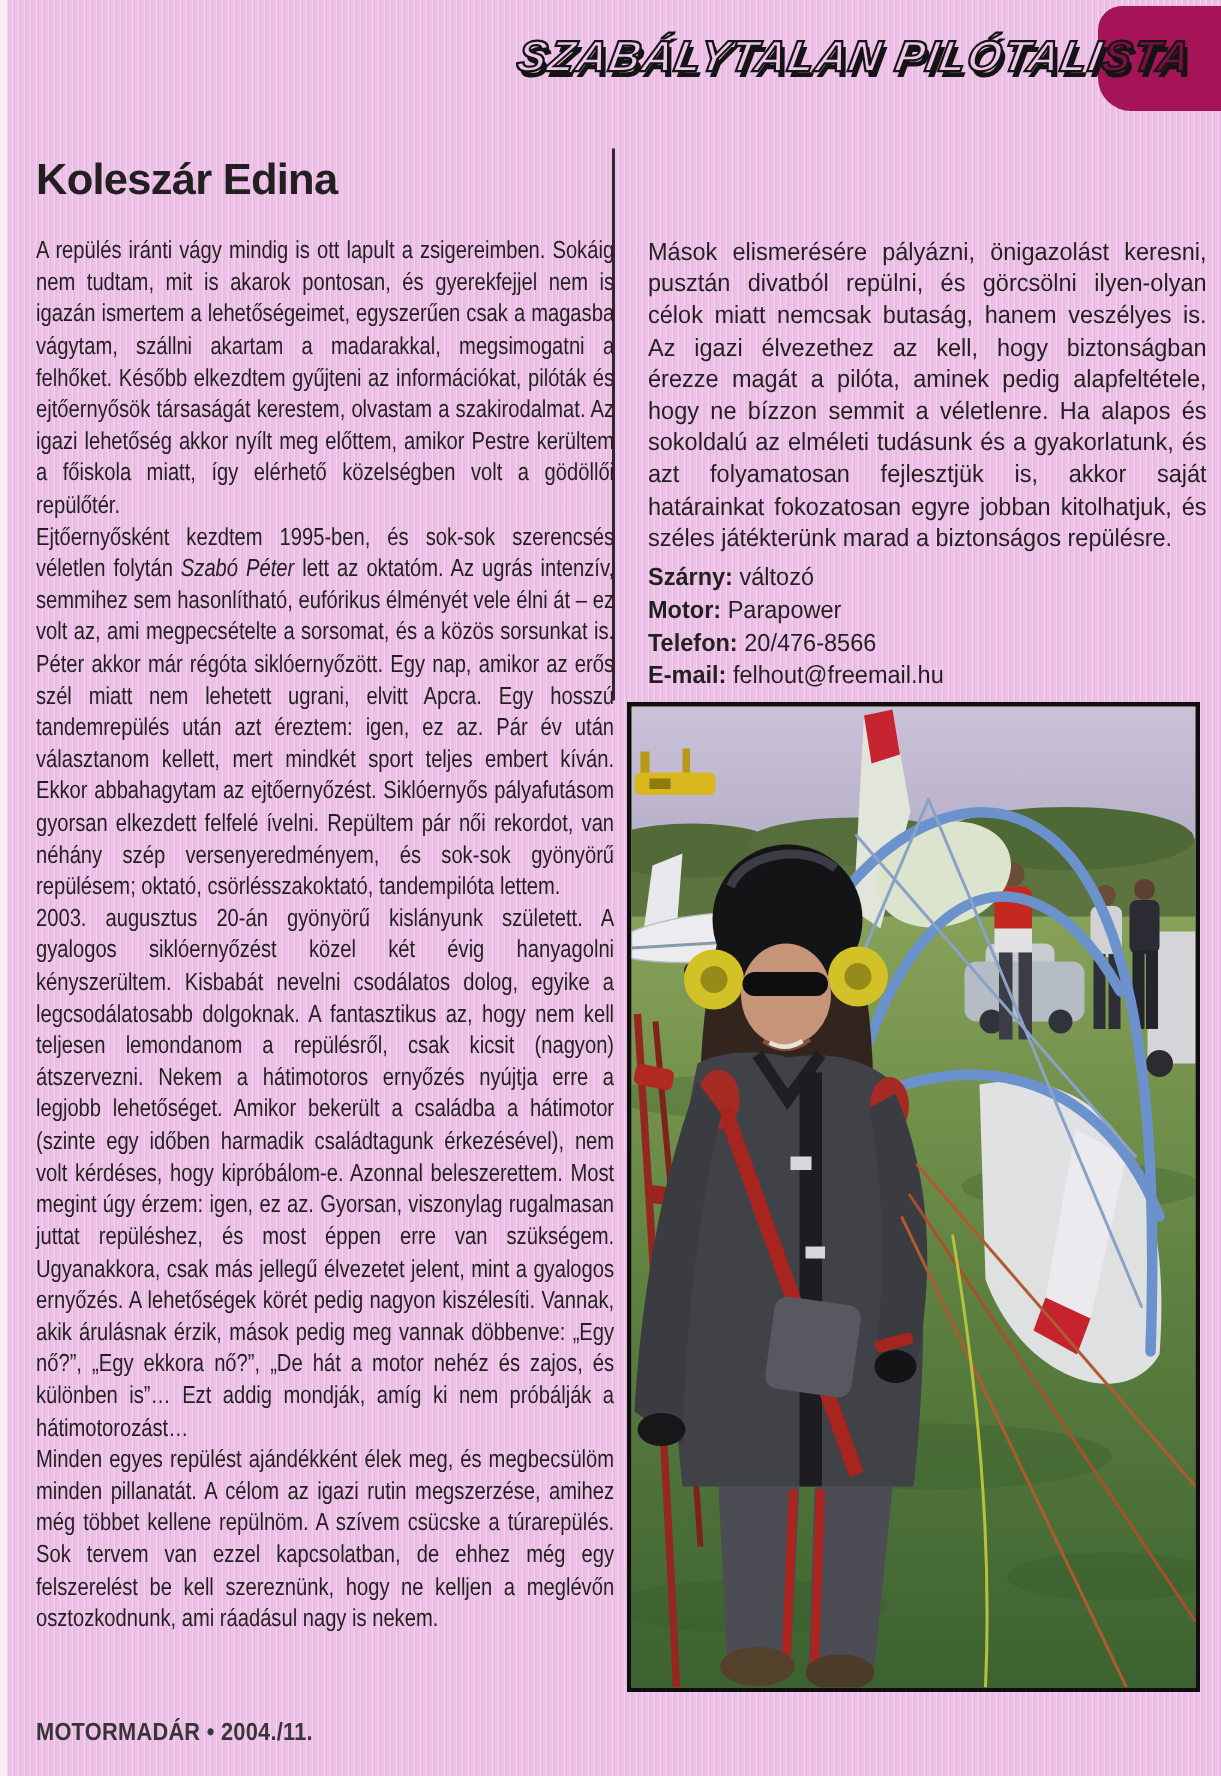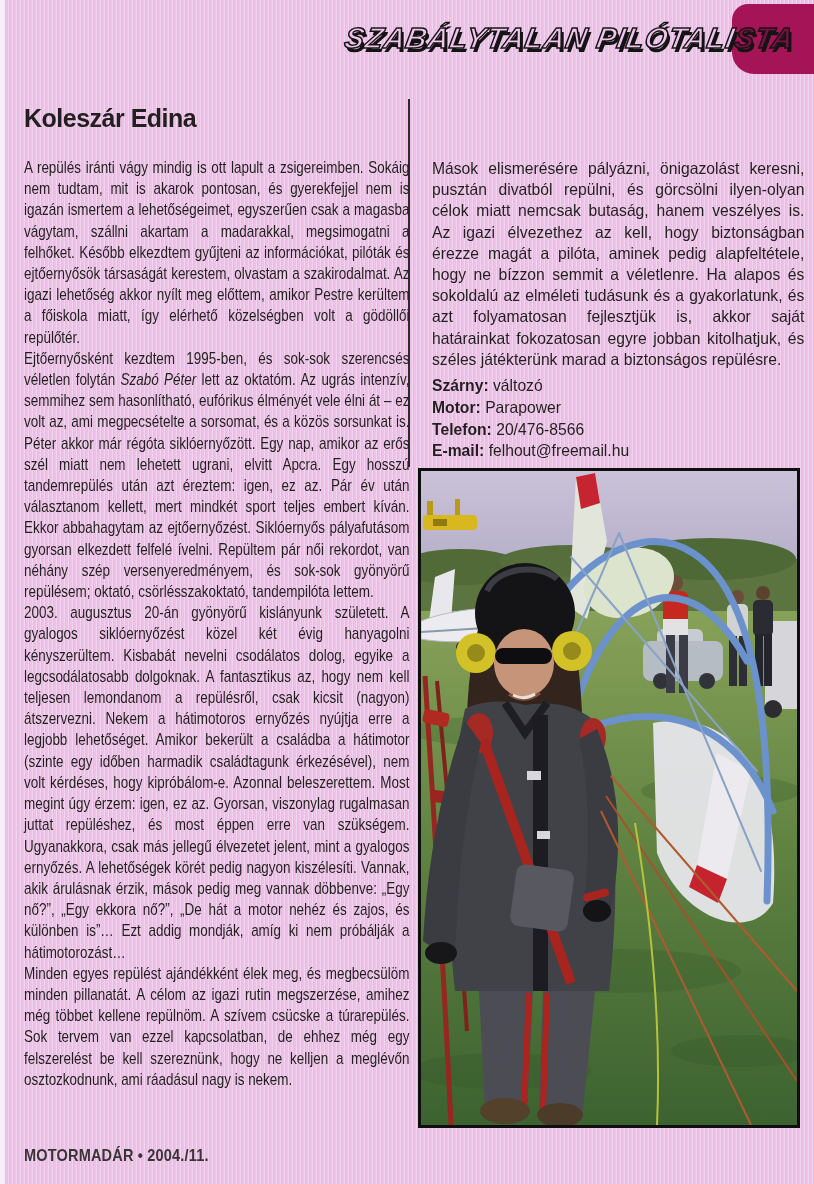--- a/index.html
+++ b/index.html
@@ -6,21 +6,21 @@
   .page{position:relative;width:814px;height:1184px;overflow:hidden;
         background-color:#eec2e8;
         background-image:repeating-linear-gradient(90deg, rgba(255,255,255,.30) 0 1px, rgba(208,150,200,.18) 1px 2px, rgba(255,255,255,0) 2px 4px);
         font-family:"Liberation Sans",sans-serif;color:#231f20;}
   .left-edge{position:absolute;left:0;top:0;width:5px;height:100%;background:#f9eef7;}
   .corner-tab{position:absolute;top:4px;right:0;width:82px;height:70px;background:#a51457;border-radius:16px 0 0 22px;}
   .masthead{position:absolute;top:22px;right:20px;transform:skewX(-10deg);white-space:nowrap;
             font-weight:bold;font-style:italic;font-size:29px;letter-spacing:1px;
             color:#f0c4ec;-webkit-text-stroke:1.5px #141414;text-shadow:3px 4px 0 #141414;}
   .masthead .on-tab{color:#7c0f42;}
-  .heading{position:absolute;left:24px;top:104px;font-size:25px;font-weight:bold;letter-spacing:-0.5px;margin:0;}
+  .heading{position:absolute;left:24px;top:104px;font-size:29px;font-weight:bold;letter-spacing:-0.5px;margin:0;}
   .divider{position:absolute;left:408px;top:99px;width:2px;height:368px;background:#2e2a2b;}
   .col{position:absolute;text-align:justify;transform-origin:0 0;}
   .col p{margin:0;}
   .col-left{left:24px;top:157px;width:470px;font-size:16.4px;line-height:21.2px;transform:scaleX(0.82);}
   .col-right{left:432px;top:158px;width:392px;font-size:16.5px;line-height:21.2px;transform:scaleX(0.95);}
   .italic{font-style:italic;}
   .specs{margin-top:5px;}
   .spec-row{line-height:21.8px;text-align:left;}
   .spec-row b{font-weight:bold;}
   .photo{position:absolute;left:418px;top:468px;width:382px;height:660px;border:3px solid #0f0f0f;box-sizing:border-box;background:#9aa07a;}

